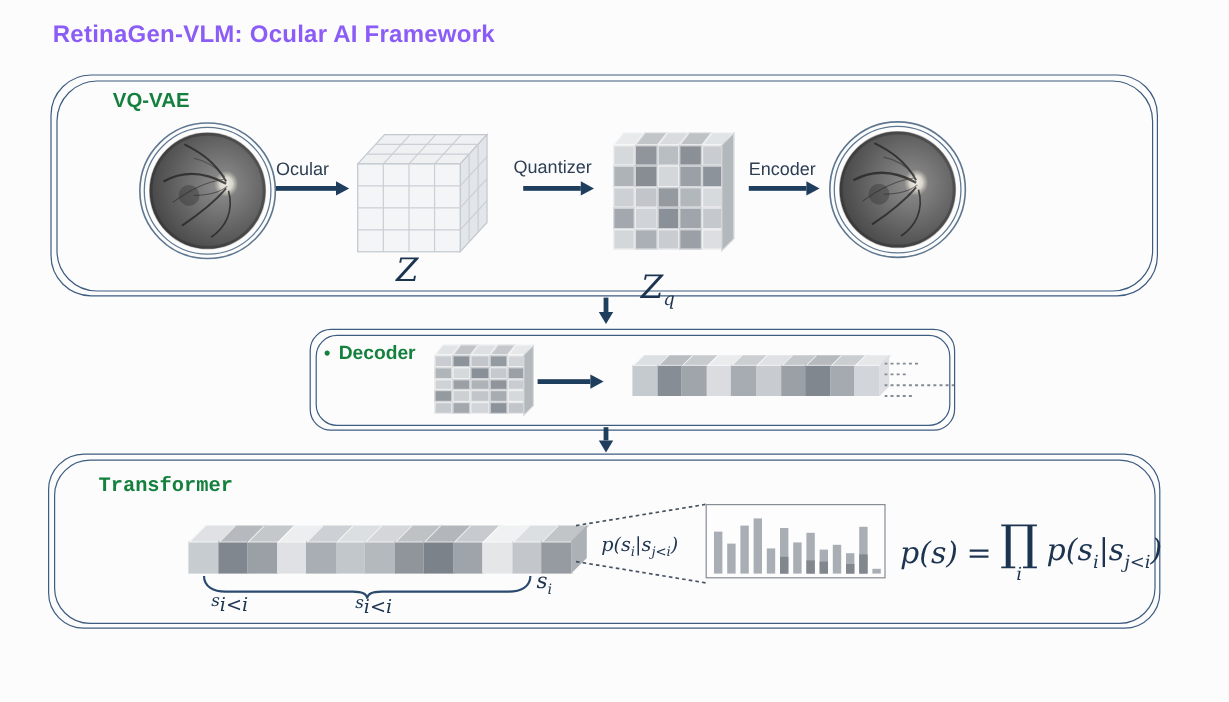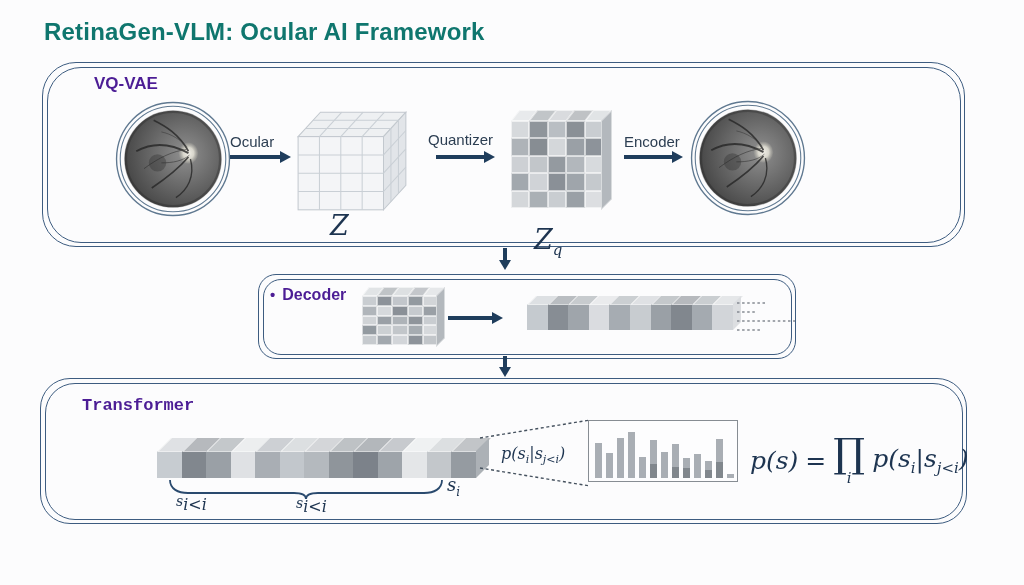--- a/index.html
+++ b/index.html
@@ -1,34 +1,34 @@
 <!DOCTYPE html>
 <html><head>
 <meta charset="utf-8">
 <style>
   html,body{margin:0;padding:0;background:#f4f4f4;}
   .canvas{
     position:relative;width:1024px;height:585px;margin:0 auto;
     background:#fcfcfd;font-family:"Liberation Sans",sans-serif;overflow:hidden;
   }
   .title{
-    position:absolute;left:44px;top:18px;font-size:24px;font-weight:bold;
-    color:#0f766e;letter-spacing:.2px;
+    position:absolute;left:44px;top:18px;font-size:20px;font-weight:bold;
+    color:#8b5cf6;letter-spacing:.2px;
   }
   
   .panel{position:absolute;border:1.6px solid #3d5c80;}
   .panel::before{
     content:"";position:absolute;inset:3.5px;border:1.1px solid #3d5c80;
     border-radius:inherit;pointer-events:none;
   }
   #vqvae-panel{left:42px;top:62px;width:921px;height:183px;border-radius:34px;}
   #unwrap-panel{left:258px;top:274px;width:536px;height:83px;border-radius:18px;}
   #transformer-panel{left:40px;top:378px;width:925px;height:144px;border-radius:30px;}
 
-  .sec-label{position:absolute;font-weight:bold;color:#4c1d95;}
+  .sec-label{position:absolute;font-weight:bold;color:#15803d;}
   #vqvae-label{left:94px;top:74px;font-size:17px;}
   #unwrap-label{left:270px;top:286px;font-size:16px;}
   #unwrap-label .bullet{font-size:15px;margin-right:7px;}
   #transformer-label{left:82px;top:396px;font-size:17px;font-family:Liberation Mono, monospace;}
 
   .flow-label{position:absolute;font-size:15px;color:#2c3e52;}
 
   .harrow{position:absolute;height:3.6px;background:#1f3d5c;}
   .harrow::after{
     content:"";position:absolute;right:-11px;top:50%;transform:translateY(-50%);

